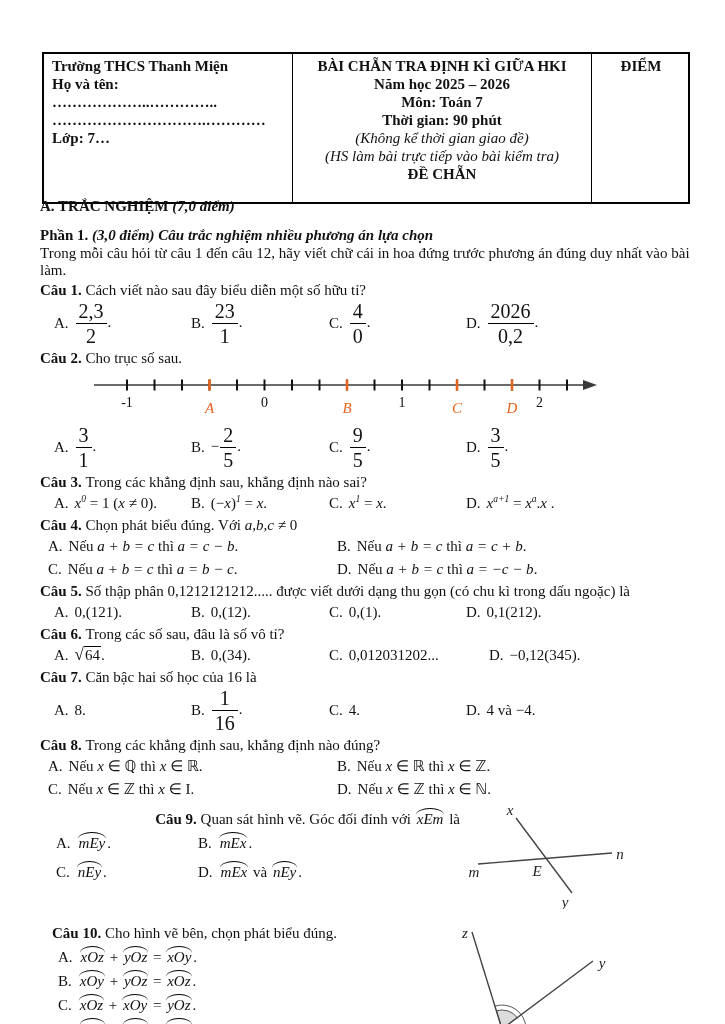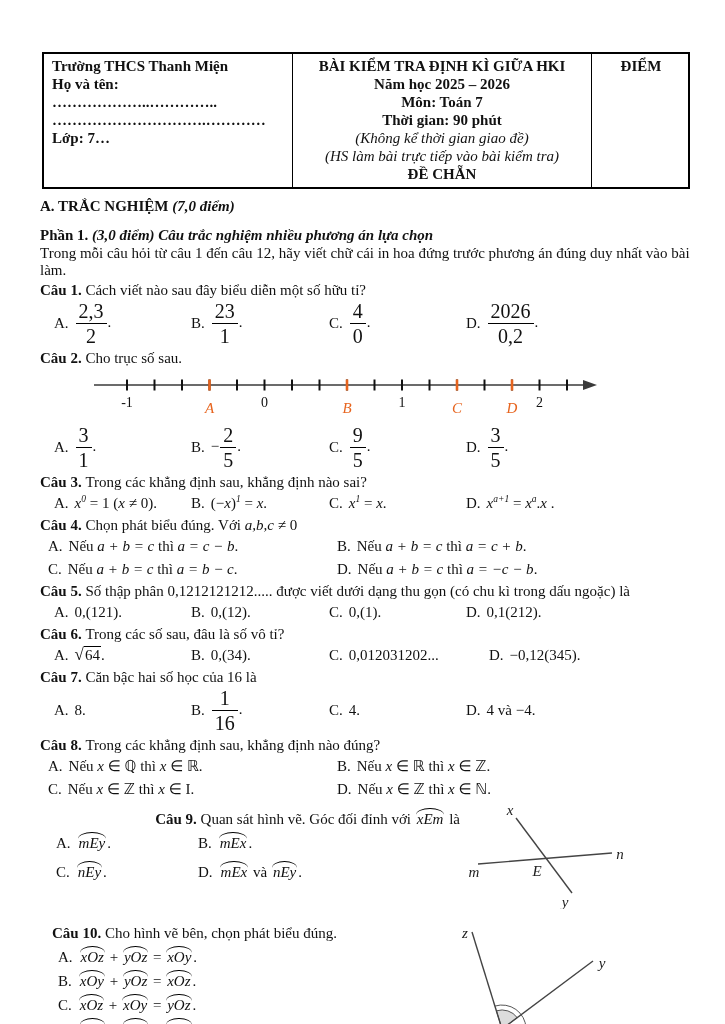--- a/index.html
+++ b/index.html
@@ -1,21 +1,21 @@
 <!DOCTYPE html>
 <html><head>
 <meta charset="utf-8">
 <style>
   html,body{margin:0;padding:0;background:#fff;}
   body{width:725px;height:1024px;font-family:"Liberation Serif",serif;font-size:15px;color:#111;overflow:hidden;}
   .page{position:relative;width:725px;height:1024px;background:#fff;}
 
   
   .hdr{position:absolute;left:42px;top:52px;width:648px;border:2px solid #000;display:grid;grid-template-columns:248px 300px 98px;box-sizing:border-box;}
-  .hdr-cell{padding:3px 8px 4px 8px;box-sizing:border-box;}
+  .hdr-cell{padding:3px 8px 19px 8px;box-sizing:border-box;}
   .hdr-cell.mid{border-left:1.5px solid #000;border-right:1.5px solid #000;text-align:center;}
   .hdr-cell.right{text-align:center;}
   .hl{line-height:18px;}
   .b{font-weight:bold;}
   .bi{font-weight:bold;font-style:italic;text-align:right;}
   .it{font-style:italic;}
 
   .content{position:absolute;left:40px;top:198px;width:650px;}
   .secA{line-height:17px;}
   .part1{line-height:17px;margin-top:12px;}
@@ -60,21 +60,21 @@
 <div class="page">
 
   <div class="hdr">
     <div class="hdr-cell">
       <div class="hl b">Trường THCS Thanh Miện</div>
       <div class="hl b">Họ và tên: ………………..…………..</div>
       <div class="hl b">………………………….…………</div>
       <div class="hl b">Lớp: 7…</div>
     </div>
     <div class="hdr-cell mid">
-      <div class="hl b">BÀI KIỂM TRA ĐỊNH KÌ GIỮA HKI</div>
+      <div class="hl b">BÀI CHẴN TRA ĐỊNH KÌ GIỮA HKI</div>
       <div class="hl b">Năm học 2025 – 2026</div>
       <div class="hl b">Môn: Toán 7</div>
       <div class="hl b">Thời gian: 90 phút</div>
       <div class="hl it">(Không kể thời gian giao đề)</div>
       <div class="hl it">(HS làm bài trực tiếp vào bài kiểm tra)</div>
       <div class="hl b">ĐỀ CHẴN</div>
     </div>
     <div class="hdr-cell right">
       <div class="hl b">ĐIỂM</div>
     </div>

